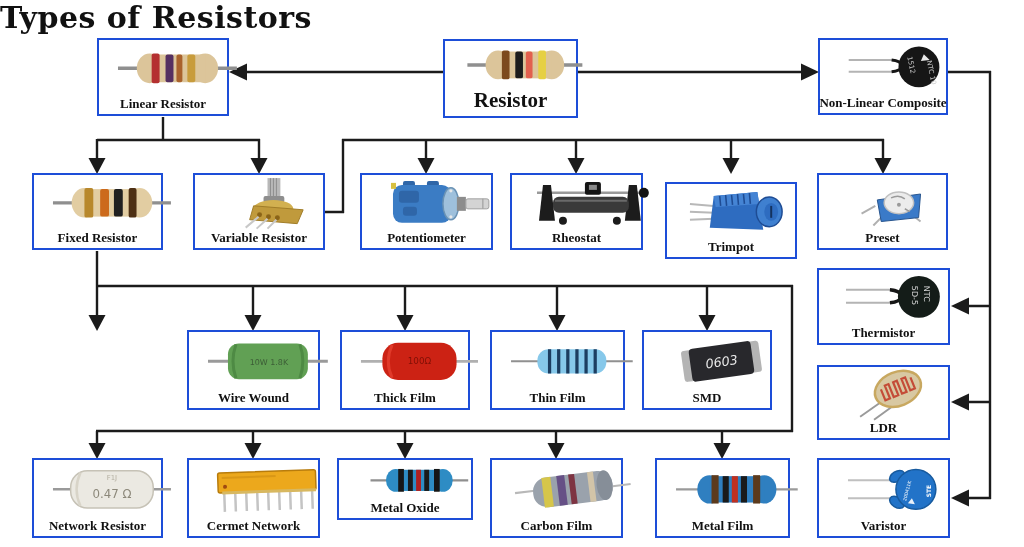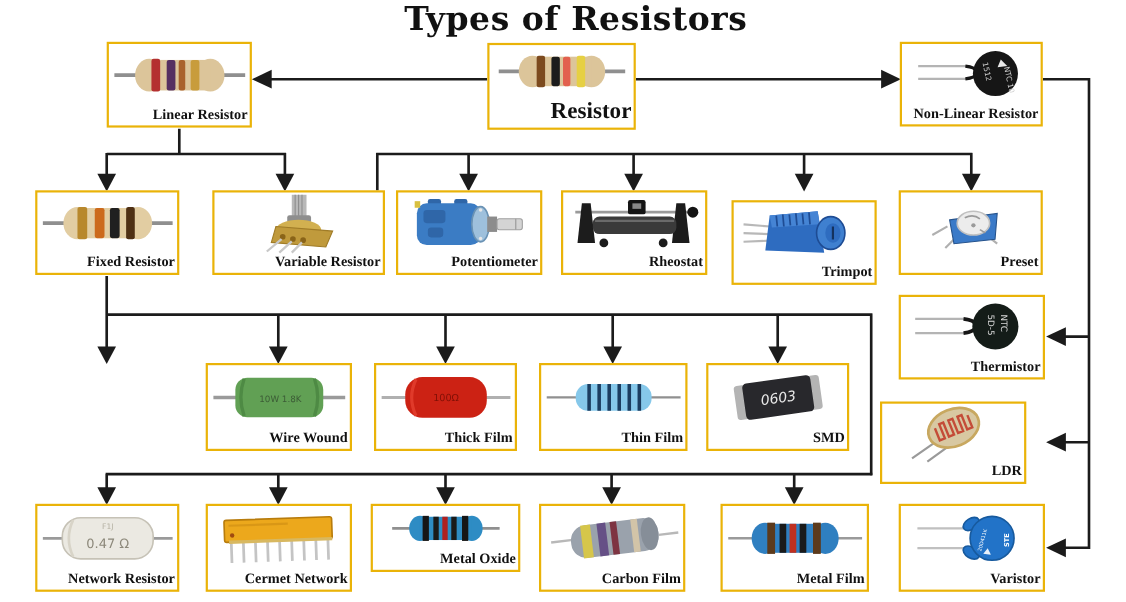--- a/index.html
+++ b/index.html
@@ -1,21 +1,21 @@
 <!DOCTYPE html>
 <html><head>
 <meta charset="utf-8">
 <style>
   html,body{margin:0;padding:0;background:#fff;}
   #stage{position:relative;width:1024px;height:547px;background:#fff;overflow:hidden;
          font-family:"Liberation Serif",serif;}
-  .title{position:absolute;top:0;left:0;right:0;text-align:center;
-         font:700 30px "DejaVu Serif",serif;color:#111;letter-spacing:.5px;margin-left:23px;}
-  .node{position:absolute;box-sizing:border-box;border:2px solid #eab308;background:#fff;
-        display:flex;flex-direction:column;align-items:flex-end;justify-content:flex-end;}
+  .title{position:absolute;top:0;left:0;right:0;
+         font:700 30px "DejaVu Serif",serif;color:#111;letter-spacing:.5px;}
+  .node{position:absolute;box-sizing:border-box;border:2px solid #1d4ed8;background:#fff;
+        display:flex;flex-direction:column;align-items:center;justify-content:flex-end;}
   .img{flex:1 1 auto;width:100%;display:flex;align-items:center;justify-content:center;overflow:hidden;padding-left:28px;}
   .img svg{width:96%;height:100%;}
   .label{font:700 13px "Liberation Serif",serif;color:#111;white-space:nowrap;
          padding:0 2px 3px 2px;line-height:1.1;}
   .label-lg{font-size:21px;padding-bottom:4px;}
   .wires{position:absolute;left:0;top:0;width:1024px;height:547px;pointer-events:none;}
   svg text{font-family:"DejaVu Sans",sans-serif;}
 </style>
 </head>
 <body>
@@ -95,40 +95,40 @@
     <div class="img">
       <svg viewBox="0 0 124 50">
         <path d="M12,17 H60 M12,29 H60" stroke="#b4b4b4" stroke-width="2"></path>
         <path d="M56,17 q9,1 11,5 M56,29 q9,-1 11,-5" stroke="#161616" stroke-width="3" fill="none"></path>
         <circle cx="84" cy="24" r="21" fill="#161616"></circle>
         <polygon points="89,11 95,17 86,18" fill="#e8e8e8"></polygon>
         <text transform="translate(72,14) rotate(78)" font-size="7" fill="#cfcfcf">1512</text>
         <text transform="translate(92,18) rotate(78)" font-size="7" fill="#cfcfcf">NTC 10</text>
       </svg>
     </div>
-    <div class="label">Non-Linear Resistor</div>
+    <div class="label">Non-Linear Composite</div>
   </div>
 
   <div class="node" style="left:32px;top:173px;width:131px;height:77px">
     <div class="img">
       <svg viewBox="0 0 124 50">
         <path d="M2,25 H22 M102,25 H122" stroke="#8f8f8f" stroke-width="3.5"></path>
         <ellipse cx="34" cy="25" rx="13" ry="15" fill="#e2cda2"></ellipse>
           <ellipse cx="90" cy="25" rx="13" ry="15" fill="#e2cda2"></ellipse>
         <rect x="34" y="11" width="56" height="28" fill="#e2cda2"></rect>
         <rect x="34" y="10" width="9" height="30" rx="2" fill="#b8882c"></rect>
         <rect x="50" y="11" width="9" height="28" rx="2" fill="#cc6a1c"></rect>
         <rect x="64" y="11" width="9" height="28" rx="2" fill="#202020"></rect>
         <rect x="79" y="10" width="8" height="30" rx="2" fill="#4e3014"></rect>
       </svg>
     </div>
     <div class="label">Fixed Resistor</div>
   </div>
 
-  <div class="node" style="left:193px;top:173px;width:157px;height:77px">
+  <div class="node" style="left:193px;top:173px;width:132px;height:77px">
     <div class="img">
       <svg viewBox="0 0 124 54">
         <rect x="56" y="2" width="13" height="20" fill="#b8b8b8"></rect>
         <path d="M59,2 V22 M62,2 V22 M65,2 V22" stroke="#8e8e8e" stroke-width="1"></path>
         <rect x="52" y="20" width="21" height="7" rx="2" fill="#8e8e8e"></rect>
         <ellipse cx="62" cy="33" rx="20" ry="9" fill="#d2b050"></ellipse>
         <polygon points="42,30 92,34 86,48 38,44" fill="#c09a3c" stroke="#a07c28" stroke-width="1"></polygon>
         <circle cx="48" cy="39" r="2.5" fill="#8a6418"></circle>
           <circle cx="57" cy="41" r="2.5" fill="#8a6418"></circle>
           <circle cx="66" cy="42" r="2.5" fill="#8a6418"></circle>
@@ -262,21 +262,21 @@
         <path d="M10,17 H58 M10,30 H58" stroke="#b4b4b4" stroke-width="2"></path>
         <path d="M54,17 q10,1 12,6 M54,30 q10,-1 12,-6" stroke="#161616" stroke-width="3.5" fill="none"></path>
         <circle cx="83" cy="24" r="21" fill="#141c18"></circle>
         <text transform="translate(76,13) rotate(90)" font-size="8" fill="#d8d8d8">5D-5</text>
         <text transform="translate(88,13) rotate(90)" font-size="8" fill="#d8d8d8">NTC</text>
       </svg>
     </div>
     <div class="label">Thermistor</div>
   </div>
 
-  <div class="node" style="left:800px;top:365px;width:133px;height:75px">
+  <div class="node" style="left:817px;top:365px;width:133px;height:75px">
     <div class="img">
       <svg viewBox="0 0 124 54">
         <path d="M44,36 L24,50 M56,40 L38,53" stroke="#9a9a9a" stroke-width="2"></path>
         <g transform="rotate(-22 62 22)">
           <ellipse cx="62" cy="22" rx="24" ry="17" fill="#d8c8a2" stroke="#c8a860" stroke-width="2.5"></ellipse>
           <path d="M46,16 v12 h5 v-14 h4 v14 h5 v-14 h4 v14 h5 v-14 h4 v14 h5 v-12" stroke="#c44c38" stroke-width="2.2" fill="none"></path>
         </g>
       </svg>
     </div>
     <div class="label">LDR</div>

